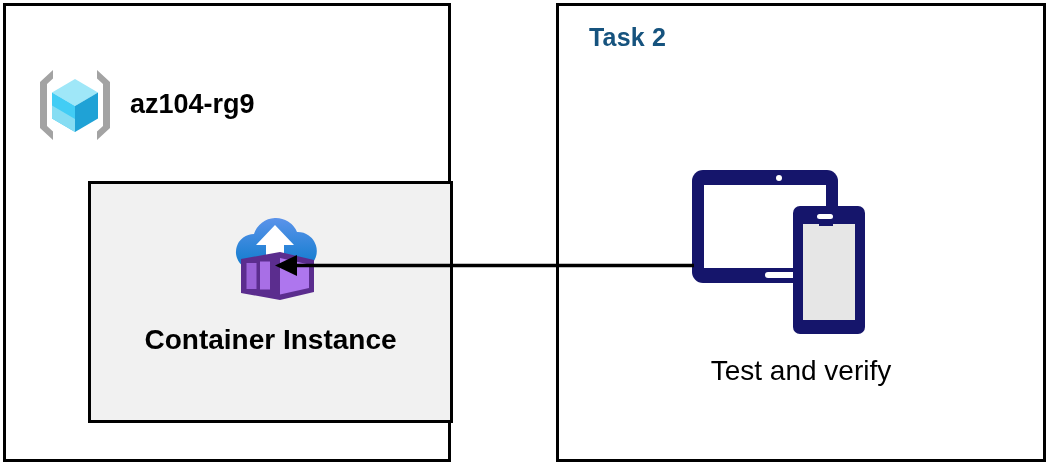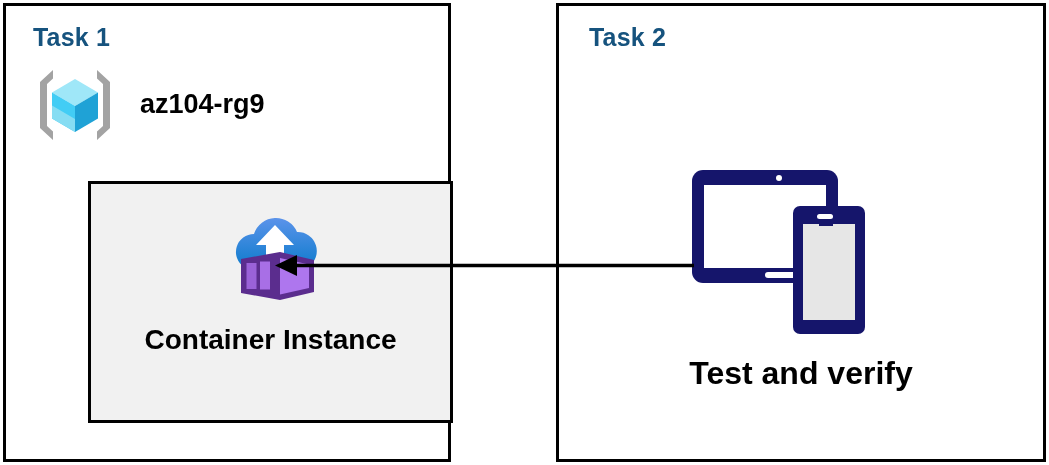--- a/index.html
+++ b/index.html
@@ -52,21 +52,21 @@
   #task1-title { left: 27px; top: 17px; }
   #task2-title { left: 30px; top: 17px; }
 
   
   #rg-row {
     position: absolute;
     left: 28px;
     top: 60px;
     display: flex;
     align-items: center;
-    gap: 24px;
+    gap: 14px;
   }
   #rg-icon { width: 82px; height: 78px; display: block; }
   #rg-label {
     font-size: 27px;
     font-weight: bold;
     color: #000000;
     white-space: nowrap;
     line-height: 1;
     padding-bottom: 2px;
   }
@@ -111,22 +111,22 @@
     width: 200px;
     height: 170px;
     display: block;
   }
   #devices-label {
     position: absolute;
     left: 0;
     right: 0;
     top: 349px;
     text-align: center;
-    font-size: 32px;
-    font-weight: bold;
+    font-size: 28px;
+    font-weight: normal;
     color: #000000;
     white-space: nowrap;
   }
 
   
   #flow-arrow {
     position: absolute;
     left: 270px;
     top: 248px;
     width: 425px;
@@ -136,21 +136,20 @@
   }
 </style>
 </head>
 <body>
 
 <div class="canvas">
 
   
   <div class="panel" id="panel-task1">
 
-    <div class="panel-title" id="task1-title">Task 1</div>
 
     <div id="rg-row">
       <span id="rg-icon-wrap">
         <svg id="rg-icon" viewBox="0 0 82 78" xmlns="http://www.w3.org/2000/svg">
 
           <path d="M19 4 L6 16 L6 62 L19 74 L19 65.5 L13 60 L13 18 L19 12.5 Z" fill="#a3a3a3"></path>
 
           <path d="M63 4 L76 16 L76 62 L63 74 L63 65.5 L69 60 L69 18 L63 12.5 Z" fill="#a3a3a3"></path>
 
           <path d="M41 13 L64 26.5 L41 40 L18 26.5 Z" fill="#9fe7f8"></path>

